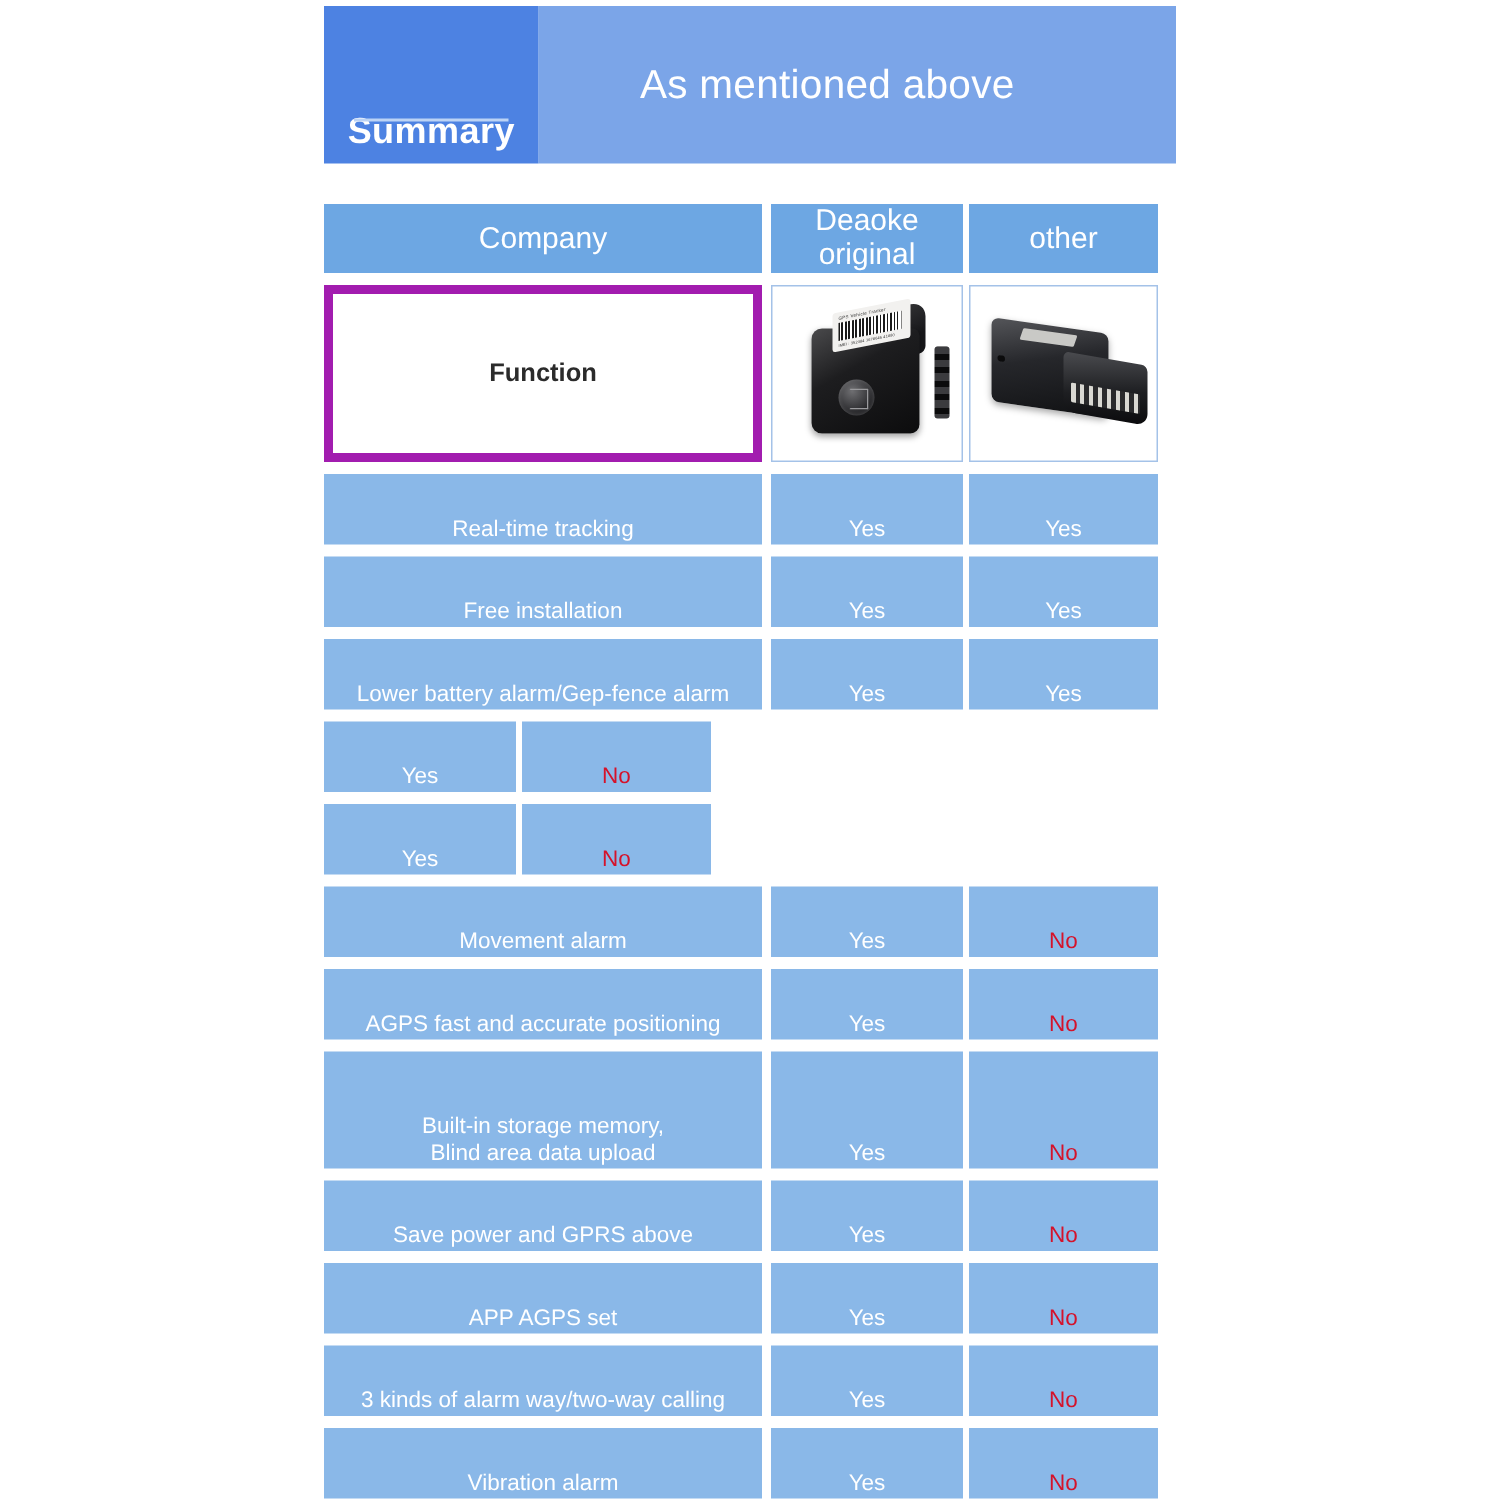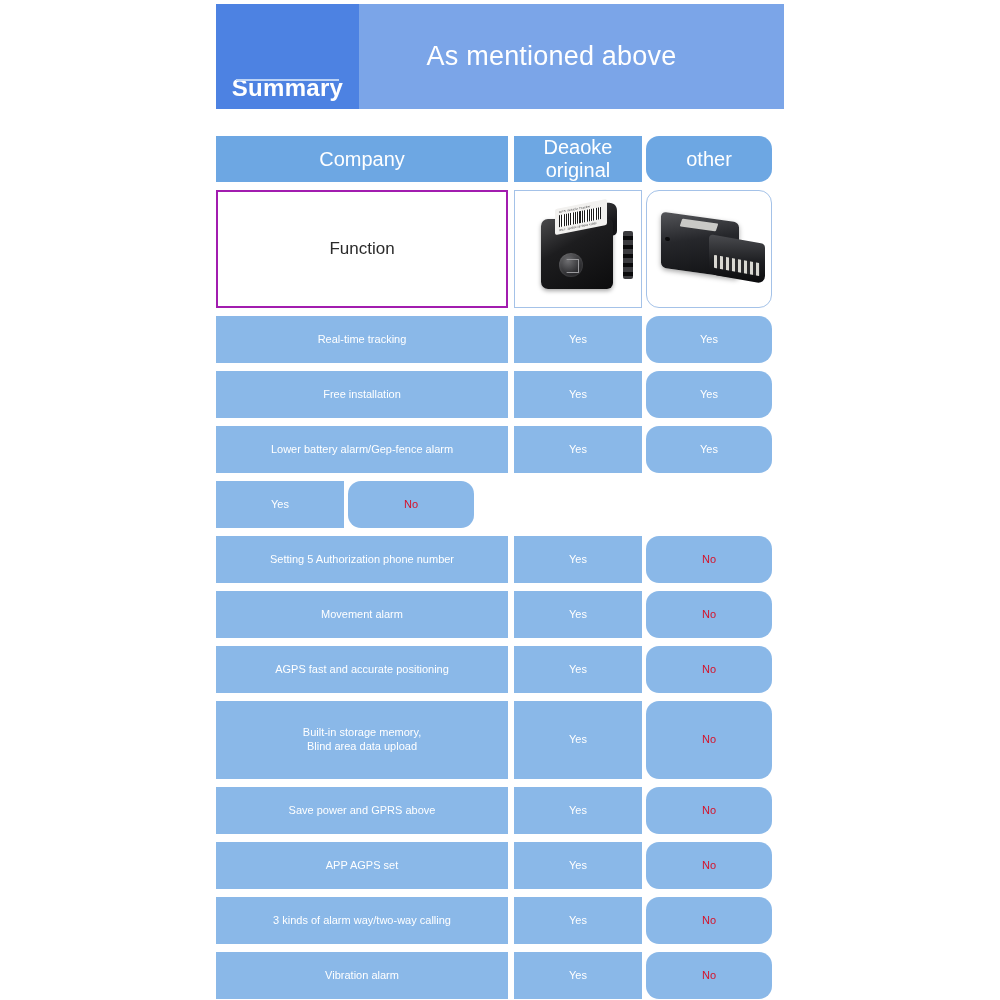--- a/index.html
+++ b/index.html
@@ -89,48 +89,49 @@
   }
   .cell {
     display: flex;
     align-items: center;
     justify-content: center;
     text-align: center;
     box-sizing: border-box;
   }
   .c-feature { width: 292px; margin-right: 6px; }
   .c-a       { width: 128px; margin-right: 4px; }
-  .c-b       { width: 126px; border-radius: 13px; }
+  .c-b       { width: 126px; }
 
   
   .row-header .cell {
     background: #6da7e3;
     height: 46px;
     color: #ffffff;
     font-size: 20px;
   }
 
   
   .row-function .cell {
     background: #ffffff;
     border: 1px solid #a4c2e8;
     height: 118px;
     color: #2b2b2b;
     font-size: 17px;
     overflow: hidden;
   }
-  .row-function .c-feature { border: 2px solid #a21caf; }
+  .row-function .c-feature { border: 6px solid #a21caf; font-weight: bold; }
 
   
   .row-data .cell {
     background: #8ab8e8;
     height: 47px;
     color: #ffffff;
-    font-size: 11px;
+    font-size: 15px;
     line-height: 1.25;
+    align-items: flex-end;
   }
   .row-data.tall .cell { height: 78px; }
 
   .val-no  { color: #d5122a; }
   .val-yes { color: #ffffff; }
 
   .feature-text { padding: 0 6px; white-space: pre-line; }
 
   
   .prod {
@@ -358,23 +359,20 @@
         </div>
         <div class="trow row-data">
           <div class="cell c-a">
             <span class="val-yes">Yes</span>
           </div>
           <div class="cell c-b">
             <span class="val-no">No</span>
           </div>
         </div>
         <div class="trow row-data">
-          <div class="cell c-feature">
-            <span class="feature-text">Setting 5 Authorization phone number</span>
-          </div>
           <div class="cell c-a">
             <span class="val-yes">Yes</span>
           </div>
           <div class="cell c-b">
             <span class="val-no">No</span>
           </div>
         </div>
         <div class="trow row-data">
           <div class="cell c-feature">
             <span class="feature-text">Movement alarm</span>

